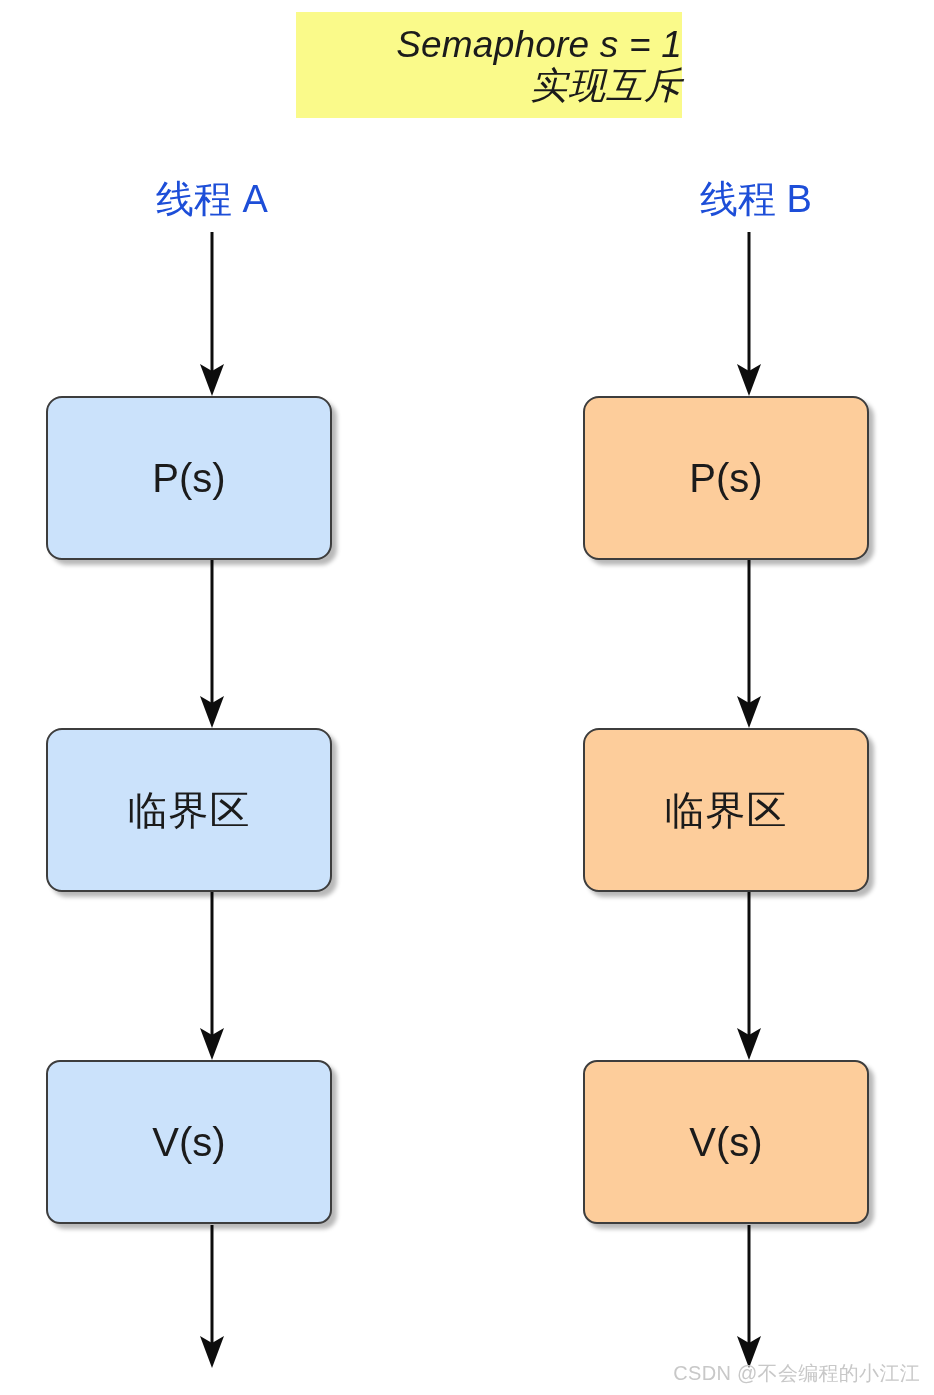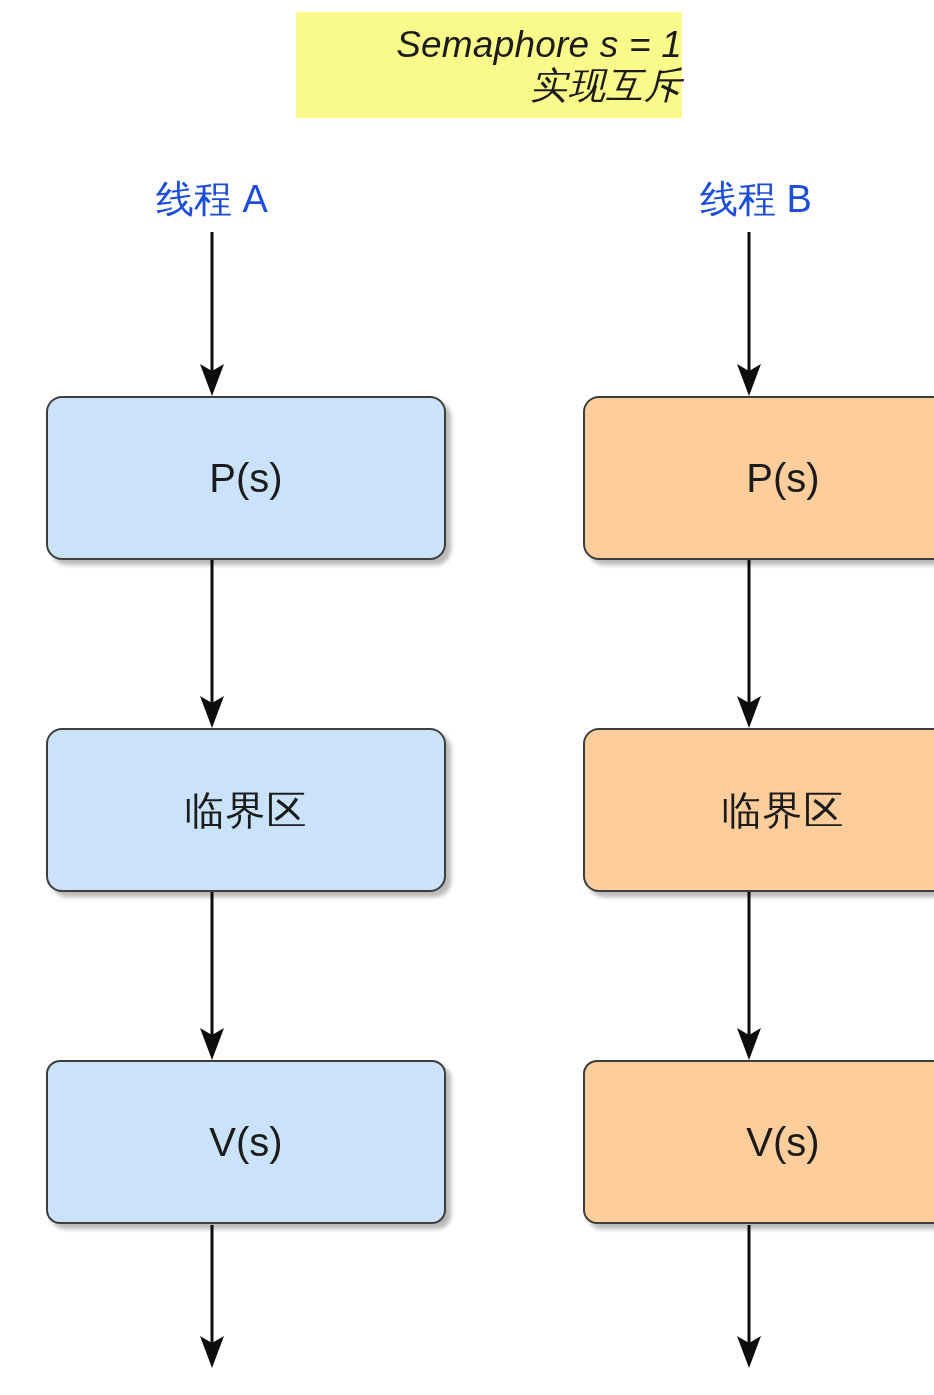--- a/index.html
+++ b/index.html
@@ -55,21 +55,21 @@
     color: #1d4ed8;
     white-space: nowrap;
     transform: translateX(-50%);
   }
   #thread-a-label { left: 212px; top: 174px; }
   #thread-b-label { left: 749px; top: 174px; margin-left: 7px; }
 
   
   .proc-box {
     position: absolute;
-    width: 400px;
+    width: 286px;
     height: 164px;
     box-sizing: border-box;
     border: 2px solid #3d3d3d;
     border-radius: 16px;
     display: flex;
     align-items: center;
     justify-content: center;
     box-shadow: 5px 5px 4px rgba(0, 0, 0, 0.28);
   }
   .proc-box.blue   { background: #cbe2fb; }
@@ -195,14 +195,15 @@
   </div>
 
   <div class="proc-box orange col-b row-2">
     <span class="proc-label cjk">临界区</span>
   </div>
 
   <div class="proc-box orange col-b row-3">
     <span class="proc-label">V(s)</span>
   </div>
 
+  <div class="watermark">CSDN @不会编程的小江江</div>
 
 </div>
 
 </body></html>

